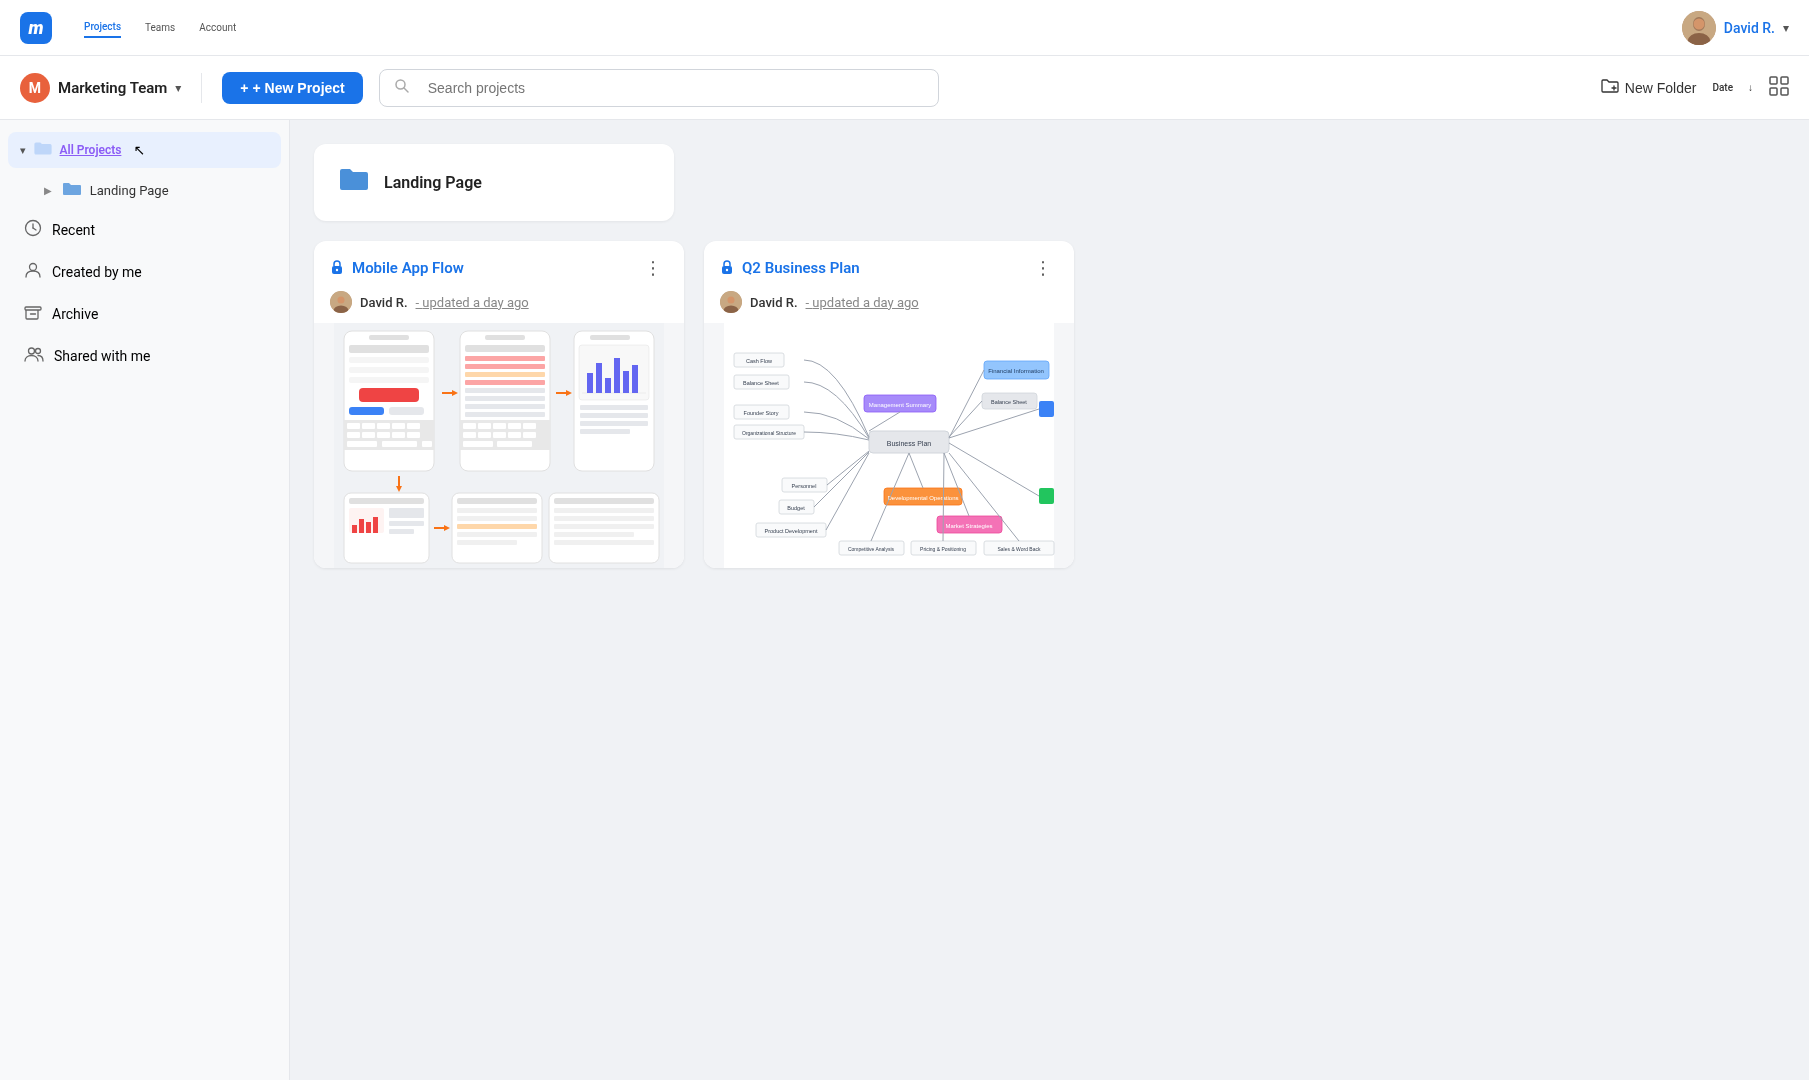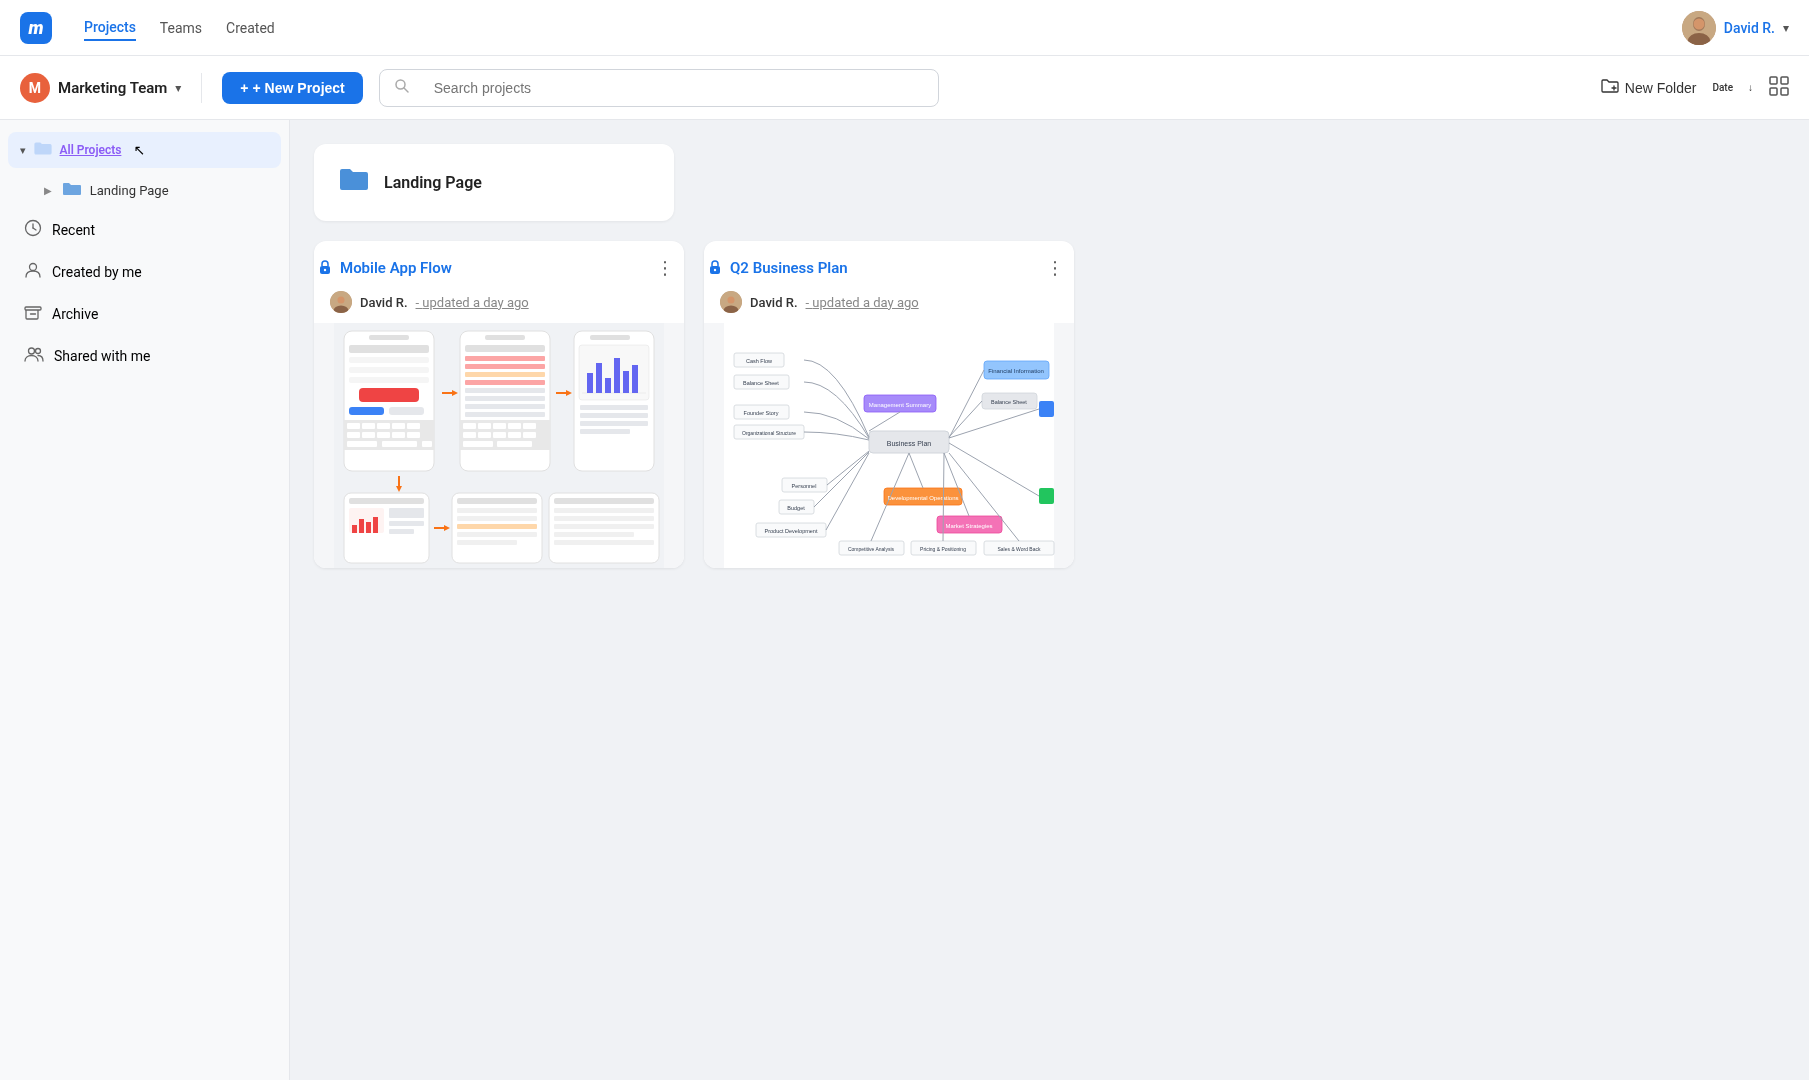--- a/index.html
+++ b/index.html
@@ -5,42 +5,42 @@
     * { box-sizing: border-box; margin: 0; padding: 0; }
     body { font-family: -apple-system, BlinkMacSystemFont, 'Segoe UI', Roboto, sans-serif; background: #f0f2f5; height: 1080px; overflow: hidden; }
 
     
     .top-nav {
       display: flex; align-items: center; height: 56px;
       background: #fff; border-bottom: 1px solid #e5e7eb;
       padding: 0 20px; gap: 24px;
     }
     .logo { width: 32px; height: 32px; background: #1a73e8; border-radius: 8px; display: flex; align-items: center; justify-content: center; color: #fff; font-weight: 900; font-size: 18px; font-style: italic; margin-right: 8px; }
-    .nav-link { font-size: 14px; color: #555; cursor: pointer; text-decoration: none; padding: 4px 0; }
+    .nav-link { font-size: 10px; color: #555; cursor: pointer; text-decoration: none; padding: 4px 0; }
     .nav-link.active { color: #1a73e8; border-bottom: 2px solid #1a73e8; font-weight: 500; }
     .nav-spacer { flex: 1; }
     .user-area { display: flex; align-items: center; gap: 8px; cursor: pointer; }
     .user-avatar { width: 34px; height: 34px; border-radius: 50%; background: #c0a080; display: flex; align-items: center; justify-content: center; overflow: hidden; }
     .user-avatar svg { width: 34px; height: 34px; }
     .user-name { font-size: 14px; color: #1a73e8; font-weight: 500; }
     .chevron-down { font-size: 12px; color: #555; }
 
     
     .toolbar {
       display: flex; align-items: center; height: 64px;
       background: #fff; border-bottom: 1px solid #e5e7eb;
       padding: 0 20px; gap: 16px;
     }
     .team-selector { display: flex; align-items: center; gap: 8px; cursor: pointer; }
     .team-icon { width: 30px; height: 30px; background: #e8613c; border-radius: 50%; display: flex; align-items: center; justify-content: center; color: #fff; font-weight: 700; font-size: 14px; }
     .team-name { font-size: 15px; font-weight: 600; color: #222; }
     .team-chevron { font-size: 12px; color: #555; }
     .toolbar-divider { width: 1px; height: 30px; background: #e5e7eb; margin: 0 4px; }
     .new-project-btn { display: flex; align-items: center; gap: 6px; background: #1a73e8; color: #fff; border: none; border-radius: 8px; padding: 8px 18px; font-size: 14px; font-weight: 600; cursor: pointer; }
-    .search-box { flex: 1; max-width: 560px; display: flex; align-items: center; gap: 24px; background: #fff; border: 1px solid #d1d5db; border-radius: 8px; padding: 8px 14px; }
+    .search-box { flex: 1; max-width: 560px; display: flex; align-items: center; gap: 18px; background: #fff; border: 1px solid #d1d5db; border-radius: 8px; padding: 8px 14px; }
     .search-box input { border: none; outline: none; font-size: 14px; color: #555; background: transparent; width: 100%; }
     .toolbar-right { margin-left: auto; display: flex; align-items: center; gap: 16px; }
     .new-folder-btn { display: flex; align-items: center; gap: 6px; background: none; border: none; color: #333; font-size: 14px; cursor: pointer; font-weight: 500; }
     .date-sort { display: flex; align-items: center; gap: 15px; cursor: pointer; font-size: 10px; color: #333; font-weight: 500; }
     .view-toggle { cursor: pointer; color: #555; font-size: 18px; }
 
     
     .main-layout { display: flex; height: calc(1080px - 56px - 64px); }
 
     
@@ -59,39 +59,39 @@
     
     .folder-card { background: #fff; border-radius: 12px; padding: 20px 24px; display: flex; align-items: center; gap: 14px; margin-bottom: 20px; width: 360px; box-shadow: 0 1px 3px rgba(0,0,0,0.06); cursor: pointer; }
     .folder-card-icon { font-size: 30px; }
     .folder-card-name { font-size: 16px; font-weight: 600; color: #222; }
 
     
     .projects-grid { display: grid; grid-template-columns: repeat(2, 1fr); gap: 20px; max-width: 760px; }
 
     
     .project-card { background: #fff; border-radius: 12px; overflow: hidden; box-shadow: 0 1px 3px rgba(0,0,0,0.08); cursor: pointer; }
-    .project-card-header { padding: 14px 4px 10px; display: flex; align-items: center; gap: 8px; }
+    .project-card-header { padding: 14px 16px 10px; display: flex; align-items: center; gap: 8px; }
     .project-title { font-size: 15px; font-weight: 600; color: #1a73e8; flex: 1; }
     .lock-icon { font-size: 14px; }
     .more-btn { background: none; border: none; cursor: pointer; color: #555; font-size: 18px; padding: 2px 6px; }
     .project-meta { display: flex; align-items: center; gap: 8px; padding: 0 16px 10px; }
     .project-avatar { width: 22px; height: 22px; border-radius: 50%; background: #c0a080; display: flex; align-items: center; justify-content: center; overflow: hidden; }
     .project-avatar svg { width: 22px; height: 22px; }
     .project-author { font-size: 13px; color: #333; font-weight: 500; }
     .project-updated { font-size: 13px; color: #888; text-decoration: underline; }
     .project-preview { width: 100%; height: 245px; background: #f5f6f8; overflow: hidden; position: relative; }
   </style>
 </head>
 <body>
 
 <nav class="top-nav">
   <div class="logo">m</div>
   <a class="nav-link active">Projects</a>
   <a class="nav-link">Teams</a>
-  <a class="nav-link">Created</a>
+  <a class="nav-link">Account</a>
   <div class="nav-spacer"></div>
   <div class="user-area">
     <div class="user-avatar">
       <svg viewBox="0 0 34 34" xmlns="http://www.w3.org/2000/svg">
         <rect width="34" height="34" rx="17" fill="#c8a882"></rect>
         <ellipse cx="17" cy="13" rx="6" ry="7" fill="#a0785a"></ellipse>
         <ellipse cx="17" cy="32" rx="12" ry="9" fill="#a0785a"></ellipse>
         <circle cx="17" cy="13" r="5.5" fill="#d4956a"></circle>
         <ellipse cx="17" cy="30" rx="11" ry="8" fill="#8B6347"></ellipse>
       </svg>

